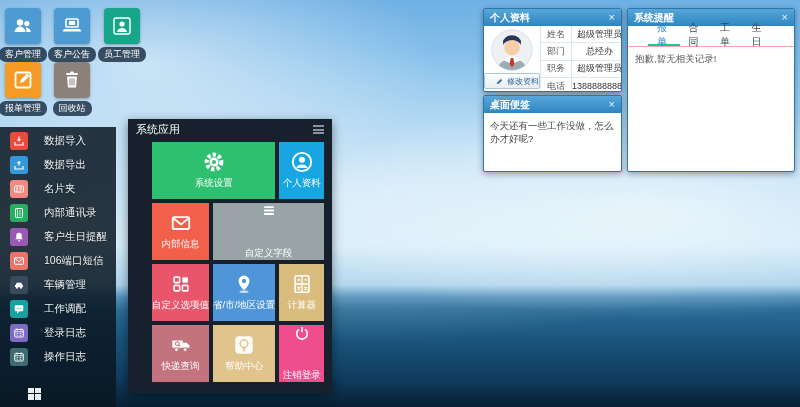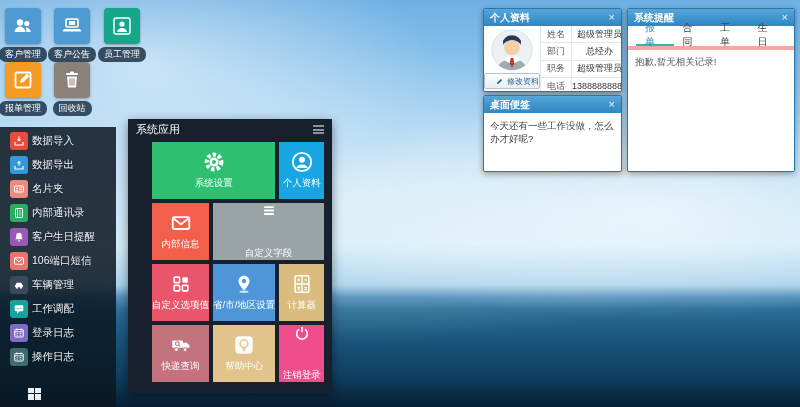--- a/index.html
+++ b/index.html
@@ -18,21 +18,21 @@
   .dicon{width:20px;position:absolute;display:flex;flex-direction:column;align-items:center;cursor:pointer;}
   .dicon .sq{width:36px;height:36px;border-radius:4px;display:flex;align-items:center;justify-content:center;box-shadow:0 1px 3px rgba(0,0,0,.3);}
   .dicon .sq svg{width:24px;height:24px;}
   .dicon .lbl{margin-top:3px;font-size:9px;color:#fff;background:rgba(16,36,56,.78);border-radius:7px;padding:1px 6px;white-space:nowrap;}
 
   
   .sidebar{left:0;top:127px;width:116px;height:280px;background:rgba(11,23,34,.86);padding:5px 0 0 10px;box-sizing:border-box;}
   .side-item{display:flex;align-items:center;height:18px;margin-bottom:6px;cursor:pointer;}
   .side-item .ic{width:18px;height:18px;border-radius:3px;display:flex;align-items:center;justify-content:center;flex:0 0 18px;}
   .side-item .ic svg{width:12px;height:12px;}
-  .side-item .tx{margin-left:4px;font-size:10.5px;color:#f2f6f9;white-space:nowrap;text-shadow:0 1px 1px rgba(0,0,0,.5);}
+  .side-item .tx{margin-left:16px;font-size:10.5px;color:#f2f6f9;white-space:nowrap;text-shadow:0 1px 1px rgba(0,0,0,.5);}
   .startlogo{left:28px;top:388px;width:14px;height:13px;display:grid;grid-template-columns:6px 6px;grid-template-rows:5px 6px;gap:1px;cursor:pointer;}
   .startlogo i{background:#e8eef2;display:block;}
 
   
   .startpanel{left:128px;top:119px;width:204px;height:274px;background:#16212d;box-shadow:0 3px 10px rgba(0,0,0,.45);}
   .sp-head{height:21px;display:flex;align-items:center;justify-content:space-between;padding:0 8px;}
   .sp-title{font-size:11px;color:#fff;}
   .sp-menu{width:11px;height:9px;display:flex;flex-direction:column;justify-content:space-between;cursor:pointer;opacity:.75;}
   .sp-menu i{height:2px;background:#aeb9c2;display:block;}
   .tiles{display:grid;grid-template-columns:1fr 1fr 1fr;grid-auto-rows:57px;gap:4px;padding:2px 8px 8px 24px;}
@@ -55,21 +55,21 @@
     font-size:8px;color:#2a6496;cursor:pointer;white-space:nowrap;}
   .edit-btn svg{width:7px;height:7px;}
   .ptable{flex:1;border-left:1px solid #dde7ee;}
   .prow{display:flex;height:16.4px;border-bottom:1px solid #dde7ee;}
   .prow:last-child{border-bottom:none;}
   .prow .k{width:30px;font-size:9px;color:#555;display:flex;align-items:center;justify-content:center;border-right:1px solid #dde7ee;}
   .prow .v{flex:1;font-size:9px;color:#333;display:flex;align-items:center;justify-content:center;white-space:nowrap;}
 
   .note-body{padding:6px;font-size:9.5px;color:#444;line-height:1.4;}
 
-  .tabbar{display:flex;border-bottom:4px solid #fca5a5;height:20px;align-items:stretch;padding:0 8px;}
+  .tabbar{display:flex;border-bottom:1px solid #fca5a5;height:20px;align-items:stretch;padding:0 20px;}
   .tab{font-size:10px;color:#444;display:flex;align-items:center;padding:0 9px;cursor:pointer;border-bottom:2px solid transparent;}
   .tab.active{color:#2e86c1;border-bottom-color:#2abf9a;}
   .rem-body{padding:6px 7px;font-size:9.5px;color:#555;}
 </style>
 </head>
 <body>
 
 <div class="dicon" style="left:13px;top:8px;">
   <span class="sq" style="background-color: rgb(78, 154, 210);">
     <svg viewBox="0 0 24 24">

